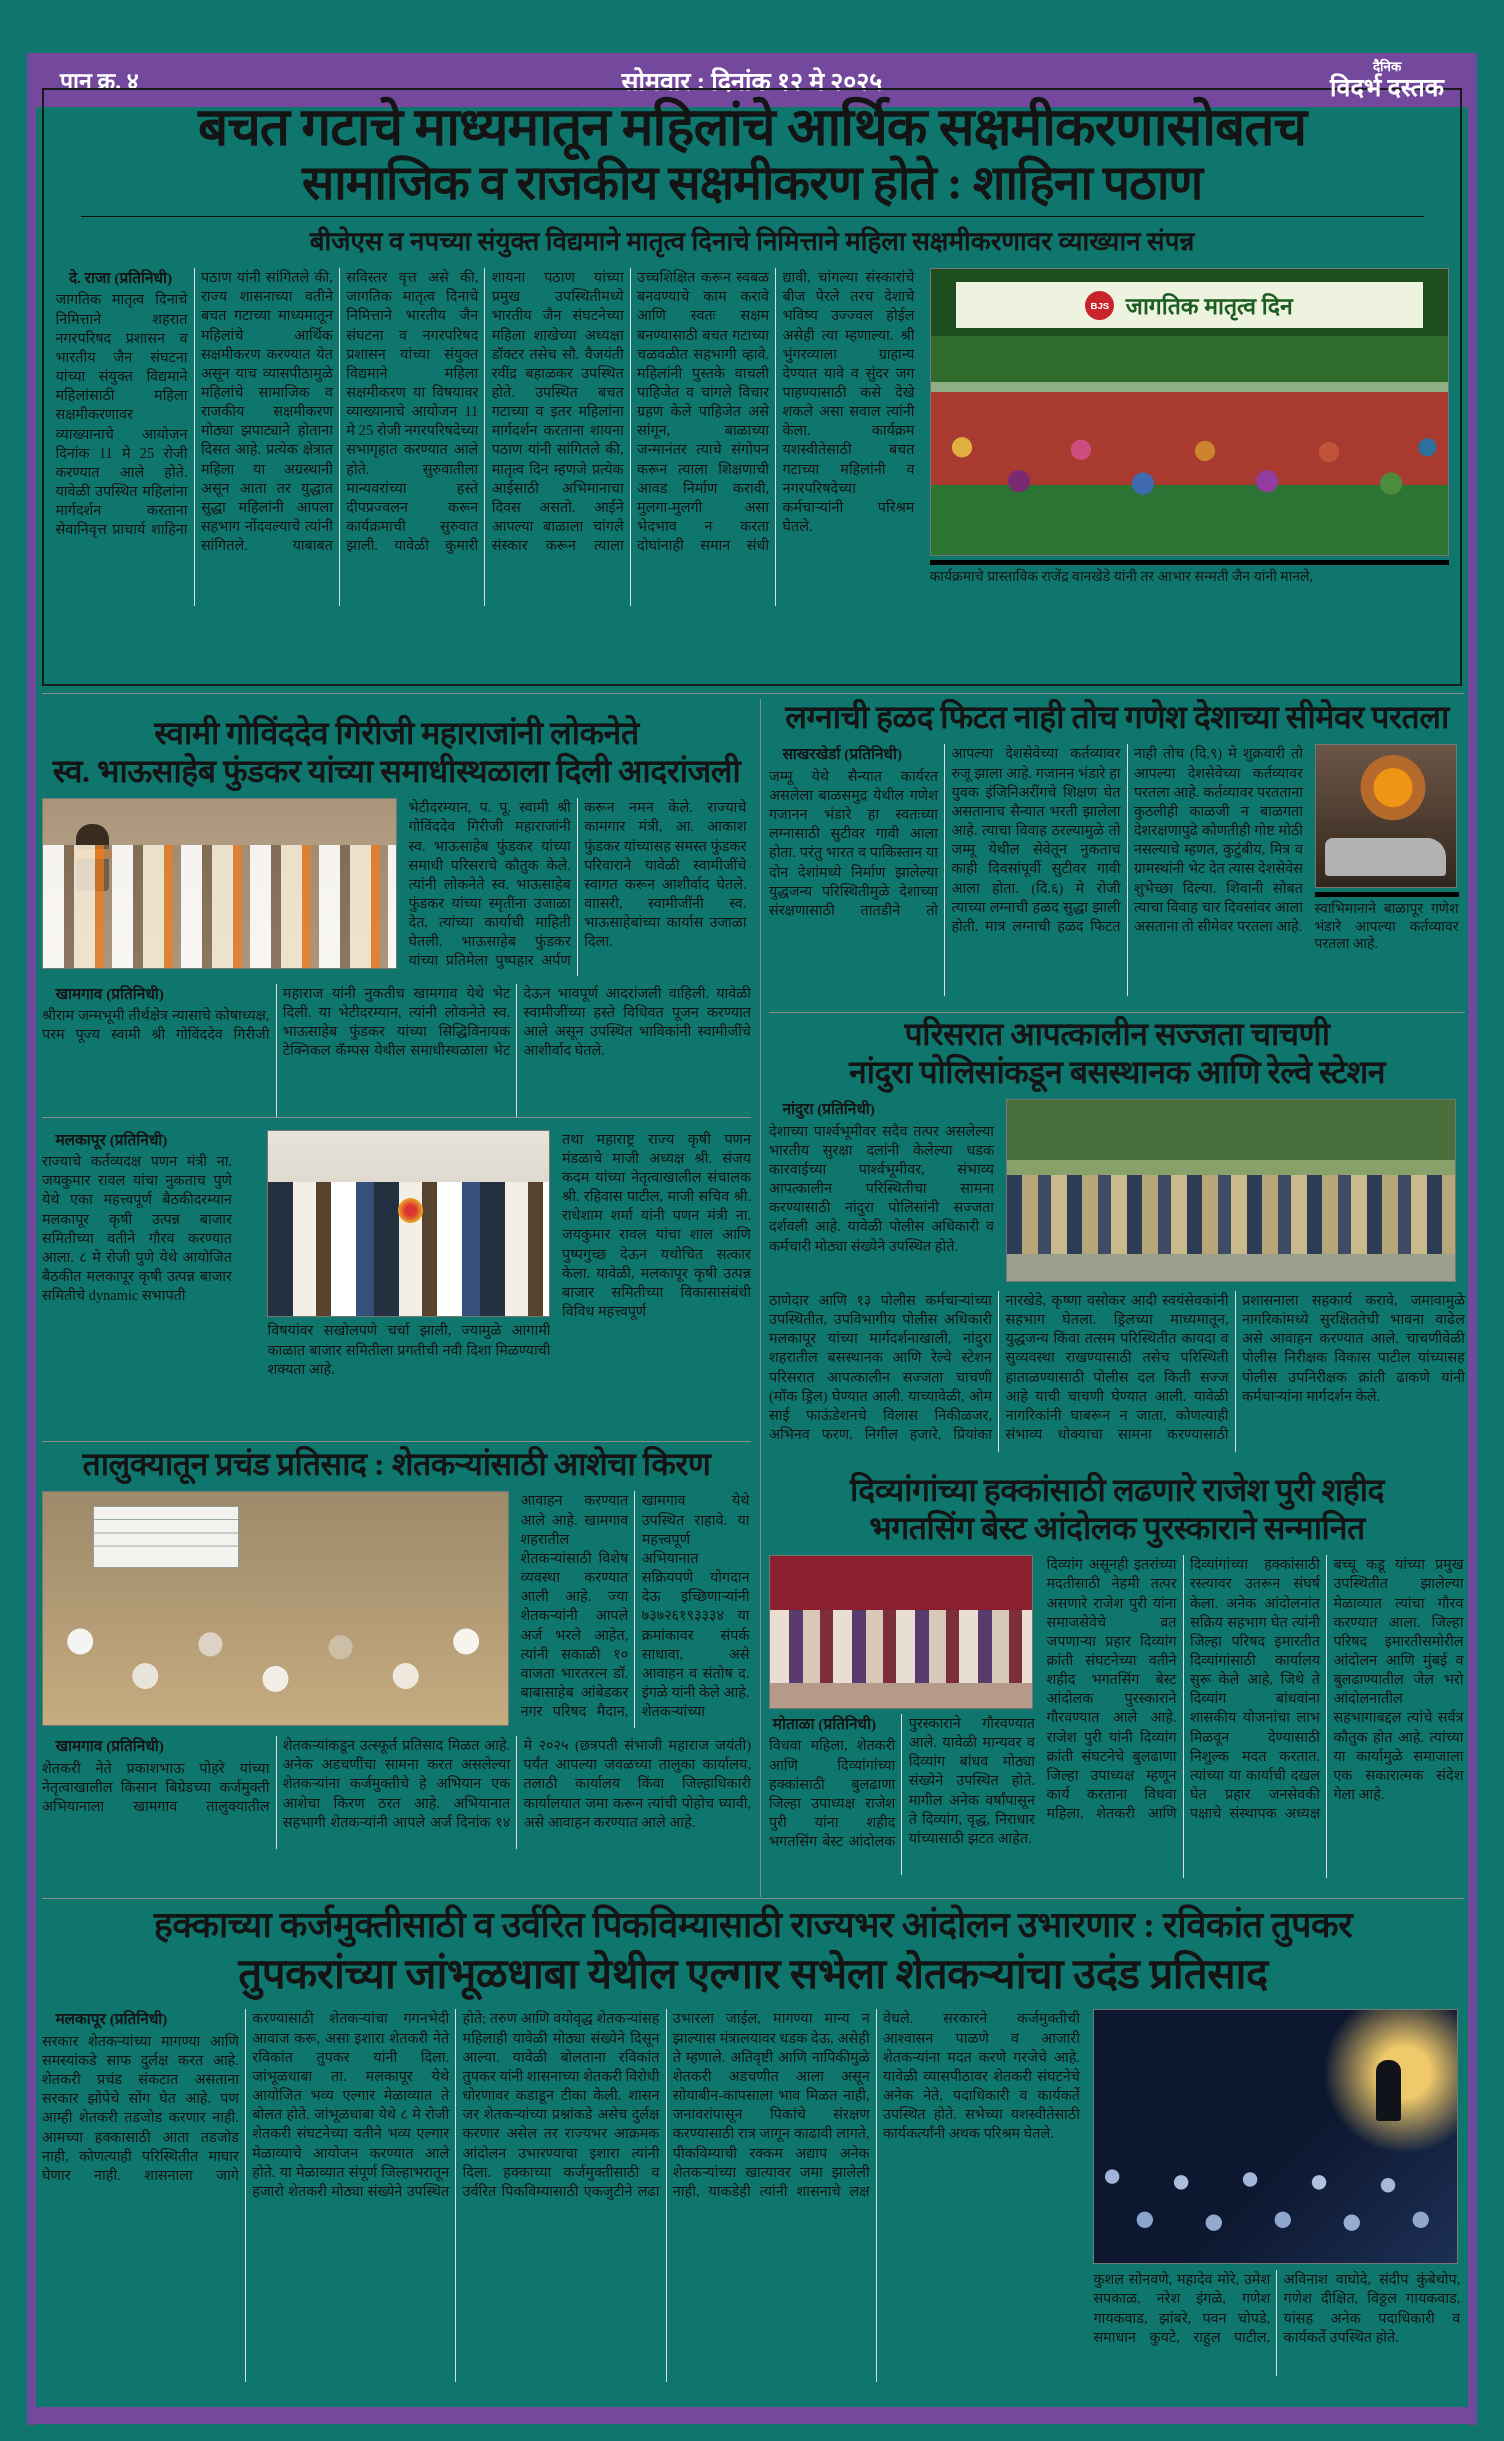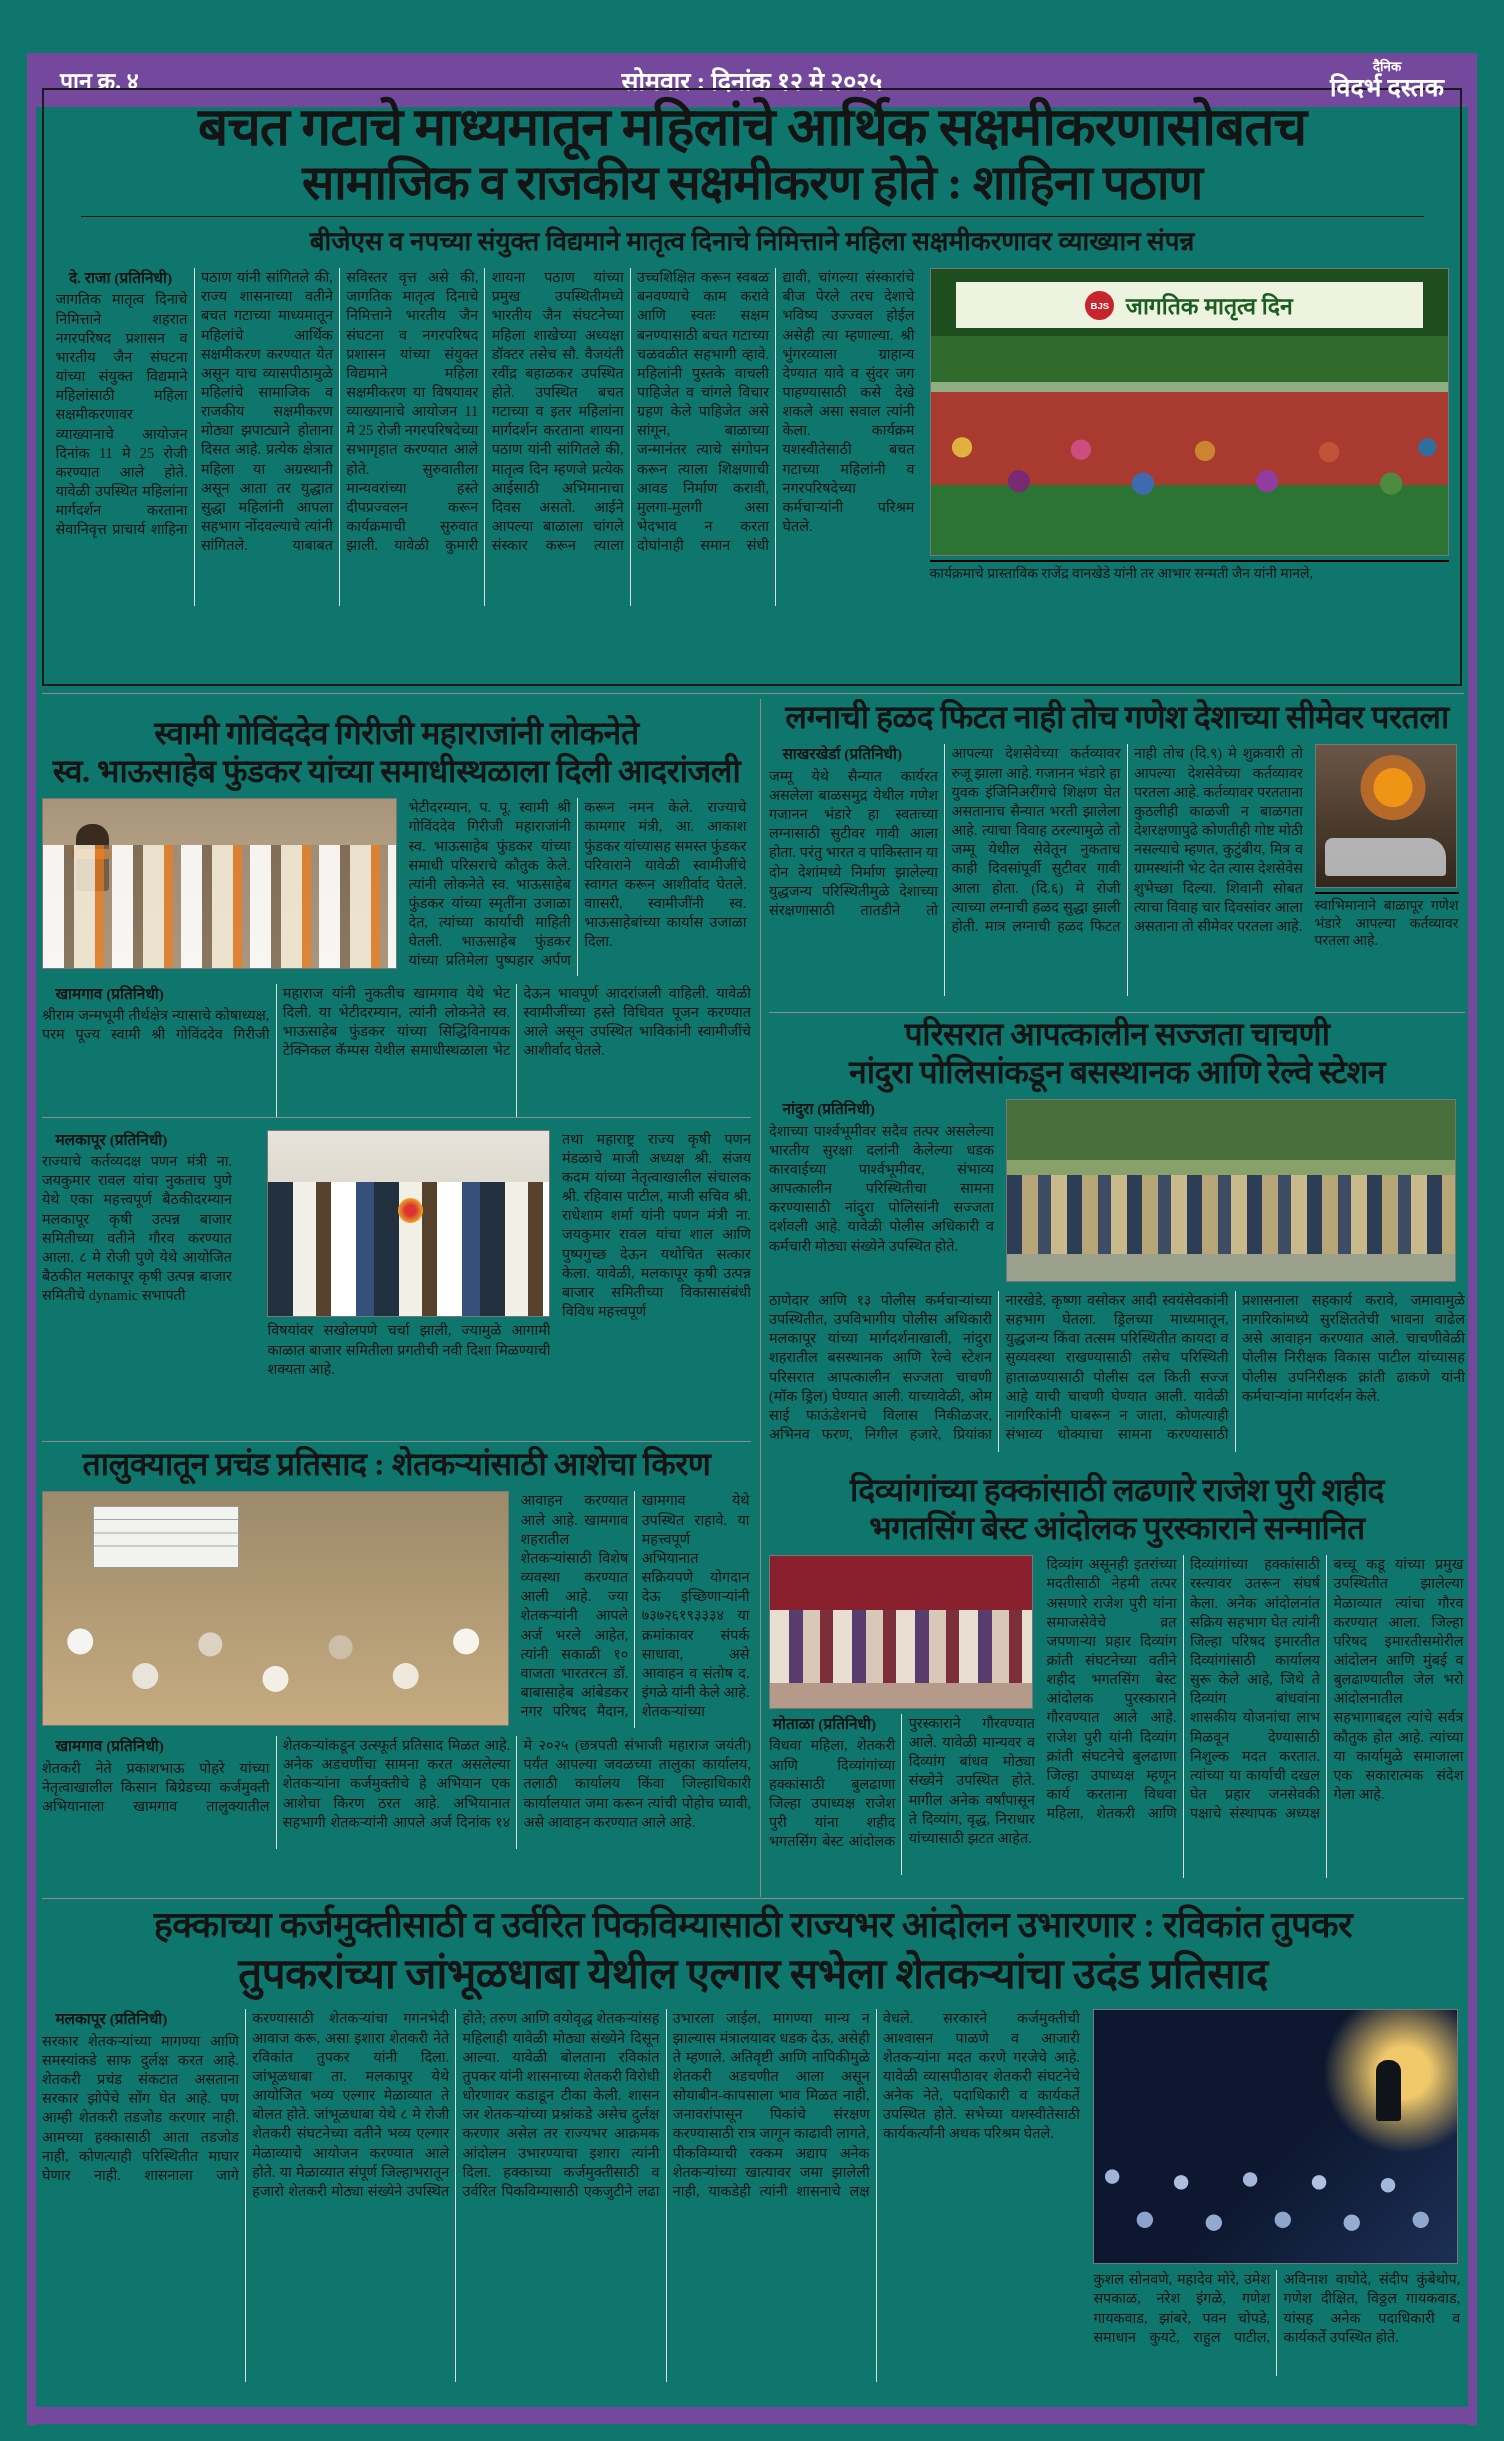--- a/index.html
+++ b/index.html
@@ -84,21 +84,21 @@
   .rally-photo .speaker{position:absolute;right:56px;top:50px;width:25px;height:61px;background:#10131a;border-radius:11.5px 11.5px 2.9px 2.9px;}
   .rally-crowd{position:absolute;left:0;bottom:0;width:100%;height:144px;background-image:
      radial-gradient(circle at 5% 40%,#9fb4d8 6.7px,transparent 7.7px),radial-gradient(circle at 14% 70%,#8ca3cb 7.7px,transparent 8.6px),
      radial-gradient(circle at 24% 44%,#aebfde 6.7px,transparent 7.7px),radial-gradient(circle at 33% 72%,#93a9d0 7.7px,transparent 8.6px),
      radial-gradient(circle at 43% 42%,#a3b6d9 6.7px,transparent 7.7px),radial-gradient(circle at 52% 70%,#8ea5cc 7.7px,transparent 8.6px),
      radial-gradient(circle at 62% 44%,#b0c1e0 6.7px,transparent 7.7px),radial-gradient(circle at 71% 72%,#97accf 7.7px,transparent 8.6px),
      radial-gradient(circle at 81% 46%,#a6b8da 6.7px,transparent 7.7px),radial-gradient(circle at 90% 70%,#8fa6cd 7.7px,transparent 8.6px);}
 
   .main-box{left:42px;top:88px;width:1420px;height:598px;border:2.9px solid #1a1a1a;padding:7.7px 11.5px;}
   .main-flex{display:flex;gap:15px;margin-top:9.6px;}
-  .fig-cap{border-top:2px solid #000000;margin-top:3.8px;padding-top:2.9px;}
+  .fig-cap{border-top:5px solid #000000;margin-top:3.8px;padding-top:2.9px;}
 </style>
 </head>
 <body>
 
 <div class="page">
 
   <div class="edge edge-l"></div>
   <div class="edge edge-r"></div>
 
   <div class="hdr">

